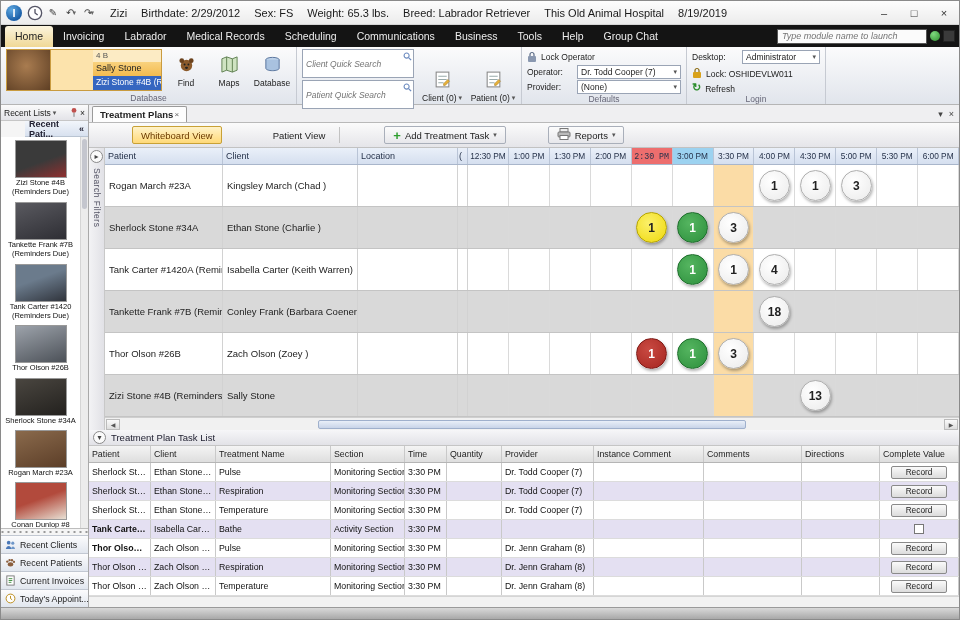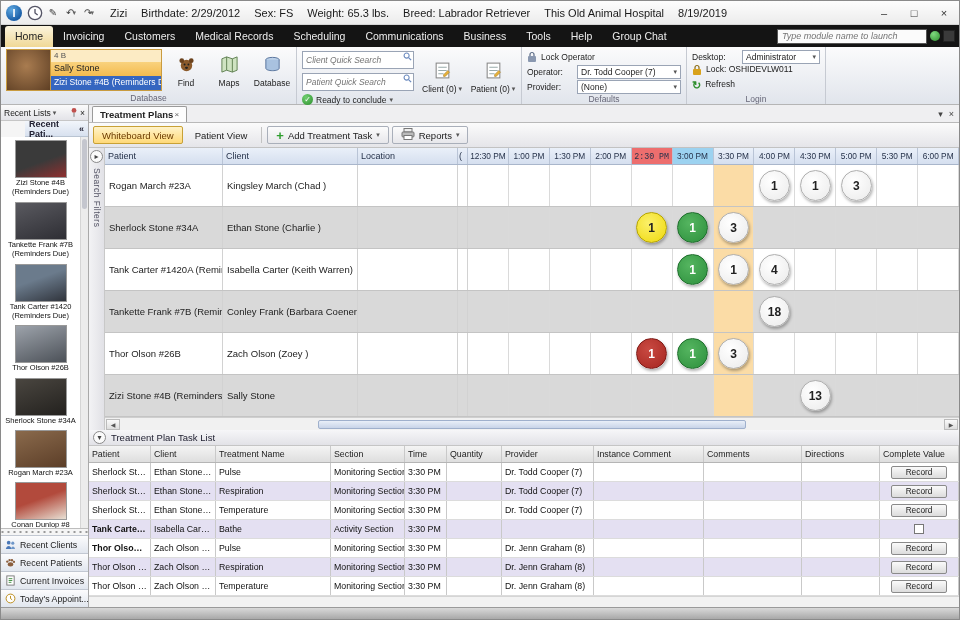--- a/index.html
+++ b/index.html
@@ -26,42 +26,42 @@
   .launch-dot { width:10px; height:10px; border-radius:50%; background:radial-gradient(circle at 35% 30%, #7FD97F, #2E8F2E); }
   .launch-sq { width:12px; height:12px; background:#3A3A3A; border:1px solid #222; }
 
   
   .ribbon { height:58px; background:linear-gradient(#FBFBFC,#E1E5EC); border-bottom:1px solid #B5B5B5; display:flex; flex:none; }
   .rgroup { display:flex; flex-direction:column; border-right:1px solid #C6CAD2; padding:2px 5px 0; }
   .rgroup-body { display:flex; flex:1; gap:5px; }
   .rgroup-label { text-align:center; font-size:8.5px; color:#667; height:11px; flex:none; }
   .pt-banner { display:flex; border:1px solid #C99B3F; background:#FCE3AC; width:156px; height:42px; }
   .pt-photo { width:44px; height:40px; background:radial-gradient(circle at 45% 40%, #A97C50, #5E3F24); border-right:1px solid #C99B3F; flex:none; }
-  .pt-lines { flex:1; display:flex; flex-direction:column; min-width:0; }
+  .pt-lines { flex:1; display:flex; flex-direction:column; min-width:0;margin-left:42px; }
   .pt-top { font-size:8px; color:#555; background:#FCEBC4; padding:1px 3px; height:12px; }
   .pt-client { font-size:9px; color:#222; background:linear-gradient(#F9D27E,#F3BB4F); padding:1px 3px; height:14px; white-space:nowrap; overflow:hidden; }
   .pt-patient { font-size:8.5px; color:#FFF; background:#3566C0; padding:1px 3px; flex:1; white-space:nowrap; overflow:hidden; }
   .rb-big { display:flex; flex-direction:column; align-items:center; justify-content:center; gap:1px; width:38px; border:1px solid transparent; border-radius:2px; background:transparent; font-family:inherit; }
   .rb-big svg { width:19px; height:19px; }
   .rb-label { font-size:8.5px; color:#222; white-space:nowrap; display:flex; gap:2px; align-items:center; }
   .notes-left { display:flex; flex-direction:column; gap:2px; justify-content:center; }
   .qsearch { position:relative; width:112px; }
-  .qsearch input { width:112px; height:18px; border:1px solid #9AA4B5; font-size:8.5px; font-style:italic; color:#777; padding:0 12px 0 3px; background:#FFF; font-family:"Liberation Sans",sans-serif; }
+  .qsearch input { width:112px; height:29px; border:1px solid #9AA4B5; font-size:8.5px; font-style:italic; color:#777; padding:0 12px 0 3px; background:#FFF; font-family:"Liberation Sans",sans-serif; }
   .qsearch svg { position:absolute; right:2px; top:2.5px; width:9px; height:9px; }
   .conclude { display:flex; align-items:center; gap:3px; font-size:8.5px; color:#222; height:13px; }
   .chk { width:11px; height:11px; border-radius:50%; background:radial-gradient(circle at 35% 30%, #6FCF6F, #2E8F2E); color:#FFF; font-size:8px; display:flex; align-items:center; justify-content:center; }
   .dd { font-size:7px; color:#555; }
   .def-row { display:flex; align-items:center; gap:4px; height:15px; font-size:8.5px; }
   .def-label { width:46px; color:#222; }
   .select { flex:none; display:flex; align-items:center; justify-content:space-between; border:1px solid #9AA4B5; background:#FFF; height:14px; font-size:8.5px; padding:0 3px; }
   .sel-op { width:104px; } .sel-desk { width:78px; }
   .defaults-body, .login-body { flex-direction:column; justify-content:center; gap:0; display:flex; }
   .lock-svg { width:10px; height:12px; }
   .refresh-glyph { color:#2E8F2E; font-weight:bold; font-size:11px; }
-  .link-row { display:flex; align-items:flex-start; gap:4px; height:15px; font-size:8.5px; }
+  .link-row { display:flex; align-items:flex-end; gap:4px; height:15px; font-size:8.5px; }
 
   
   .content { flex:1; display:flex; min-height:0; }
 
   
   .sidebar { width:88px; flex:none; display:flex; flex-direction:column; background:#F5F5F5; border-right:1px solid #A9A9A9; }
   .sb-head { height:16px; flex:none; background:linear-gradient(#FBFBFB,#E3E3E8); border-bottom:1px solid #C6C6C6; display:flex; align-items:center; gap:2px; font-size:8.5px; padding:0 3px; color:#222; }
   .sb-head .sp { flex:1; }
   .sb-title { height:16px; flex:none; background:linear-gradient(#F2F6FB,#D8E1EF); border-bottom:1px solid #B9C4D2; font-weight:bold; font-size:9px; display:flex; align-items:center; padding:0 4px; color:#223;margin-left:24px; }
   .sb-title .sp { flex:1; }
@@ -83,21 +83,21 @@
   .sb-foot svg { width:11px; height:11px; flex:none; }
 
   
   .main { flex:1; display:flex; flex-direction:column; min-width:0; background:#FFF; }
   .tabstrip { height:18px; flex:none; background:#EFEFF1; border-bottom:1px solid #B9B9B9; display:flex; align-items:flex-end; padding-left:3px; }
   .doc-tab { background:#FDFDFD; border:1px solid #9A9A9A; border-bottom:none; font-size:9.5px; font-weight:bold; padding:2px 7px; display:flex; gap:1px; align-items:center; border-radius:2px 2px 0 0; color:#222; }
   .tab-close { font-size:8px; color:#666; font-weight:normal; }
   .tabstrip-right { margin-left:auto; display:flex; gap:6px; padding:0 5px 3px; font-size:9px; color:#444; }
 
   .wb-toolbar { height:25px; flex:none; background:linear-gradient(#FBFBFB,#E5E5E9); border-bottom:1px solid #C2C2C2; display:flex; align-items:center; padding:0 4px; gap:3px; }
-  .wb-btn { height:18px; display:flex; align-items:center; gap:4px; font-size:9.5px; padding:0 8px; border:1px solid transparent; background:transparent; border-radius:2px; color:#222; font-family:inherit; }
+  .wb-btn { height:18px; display:flex; align-items:center; gap:4px; font-size:9.5px; padding:0 8px; border:1px solid transparent; background:transparent; border-radius:2px; color:#222; font-family:inherit;margin-left:39px; }
   .wb-btn.sel { background:linear-gradient(#FFF3C9,#FFD978); border-color:#C8A136; color:#6B3A00; }
   .wb-btn.framed { background:linear-gradient(#FCFCFC,#E7E7EB); border-color:#A9AFBA; }
   .plus { color:#2E9E2E; font-weight:bold; font-size:13px; }
   .vsep { width:1px; height:16px; background:#C2C2C2; margin:0 2px; }
   .wb-date { margin-left:auto; display:flex; align-items:center; gap:4px; }
   .date-text { font-weight:bold; font-size:10.5px; color:#10204B; }
   .cal-icon { width:14px; height:13px; border:1px solid #999; background:linear-gradient(#C33 0 4px, #FFF 4px); position:relative; }
   .nav-btn { width:15px; height:15px; border:1px solid #8A8A8A; background:linear-gradient(#FCFCFC,#DFDFE3); font-size:7px; display:flex; align-items:center; justify-content:center; color:#333; border-radius:2px; font-family:inherit; }
 
   .grid-wrap { display:flex; flex:none; }
@@ -179,21 +179,21 @@
       <span class="win-btn">–</span>
       <span class="win-btn">□</span>
       <span class="win-btn">×</span>
     </div>
   </div>
 
   <div class="menubar">
     <div class="menu-tabs">
         <span class="menu-tab active">Home</span>
         <span class="menu-tab">Invoicing</span>
-        <span class="menu-tab">Customers</span>
+        <span class="menu-tab">Labrador</span>
         <span class="menu-tab">Medical Records</span>
         <span class="menu-tab">Scheduling</span>
         <span class="menu-tab">Communications</span>
         <span class="menu-tab">Business</span>
         <span class="menu-tab">Tools</span>
         <span class="menu-tab">Help</span>
         <span class="menu-tab">Group Chat</span>
       </div>
     <div class="launcher">
       <input class="launcher-input" placeholder="Type module name to launch" style="">

